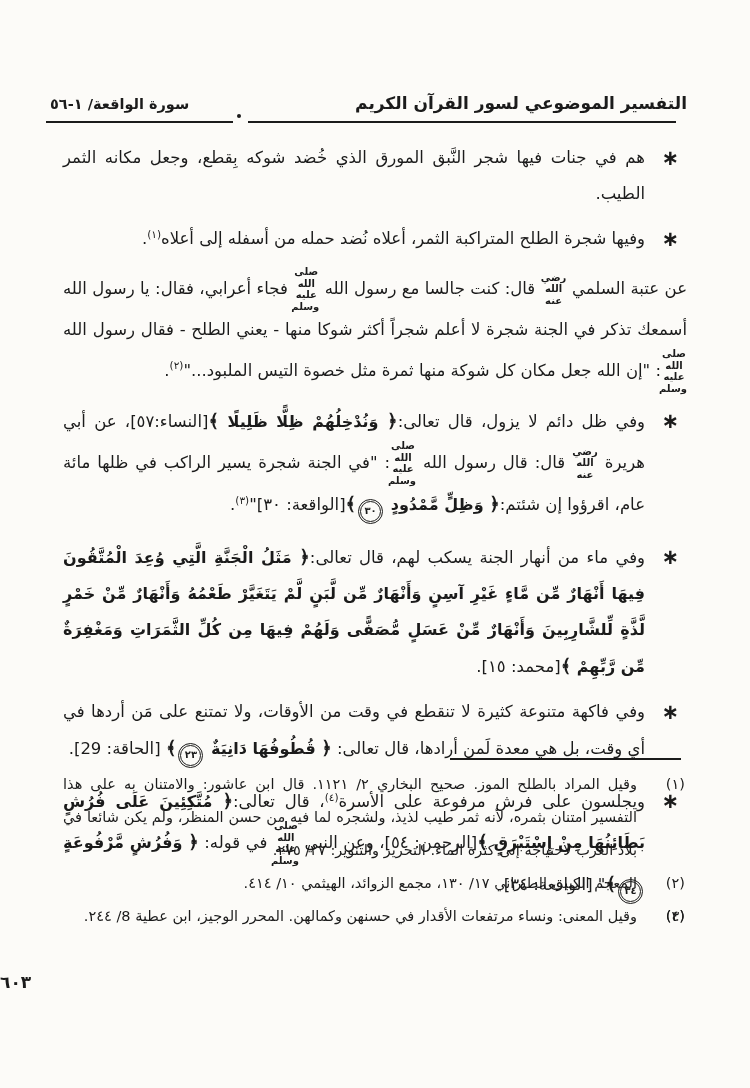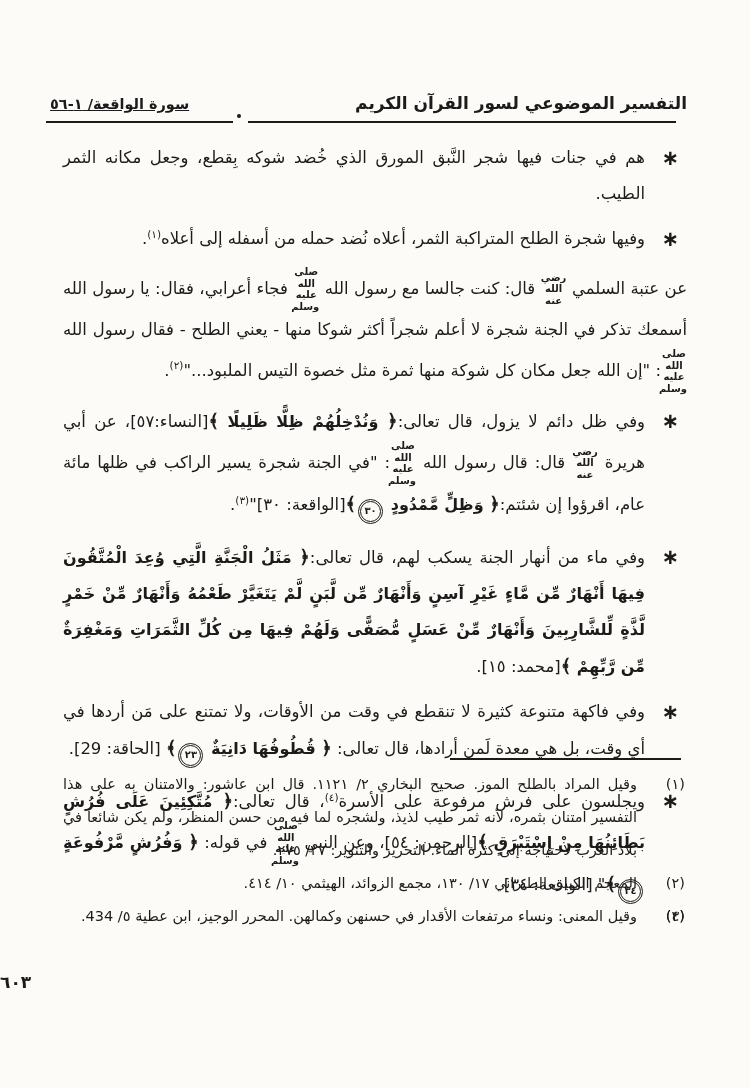--- a/index.html
+++ b/index.html
@@ -15,21 +15,21 @@
     color:#1b1b1b;
     overflow:hidden;
   }
   
   .header-right-title{
     position:absolute;top:93px;right:63px;
     font-size:17px;font-weight:bold;direction:rtl;margin-left:30px;
   }
   .header-left-title{
     position:absolute;top:96px;left:50px;
-    font-size:14.5px;font-weight:bold;direction:rtl;text-decoration:underline;
+    font-size:14.5px;font-weight:bold;direction:rtl;
   }
   .rule-right{position:absolute;top:121px;left:248px;width:428px;height:0;border-top:2.5px solid #1b1b1b;}
   .rule-left{position:absolute;top:121px;left:46px;width:187px;height:0;border-top:2.5px solid #1b1b1b;}
   .rule-dot{position:absolute;top:114px;left:237px;width:4px;height:4px;background:#1b1b1b;border-radius:50%;}
   
   .body-area{
     position:absolute;top:140px;right:63px;width:624px;
     direction:rtl;text-align:justify;
     font-size:16.5px;line-height:36px;
   }
@@ -95,19 +95,19 @@
       <div class="para bullet"><span class="bullet-marker">∗</span><span class="run-n">وفي فاكهة متنوعة كثيرة لا تنقطع في وقت من الأوقات، ولا تمتنع على مَن أردها في أي وقت، بل هي معدة لَمن أرادها، قال تعالى: </span><span class="run-qb">﴿</span><span class="run-q"> قُطُوفُهَا دَانِيَةٌ </span><span class="run-m">٢٣</span><span class="run-qb">﴾</span><span class="run-n"> [الحاقة: 29].</span></div>
       <div class="para bullet"><span class="bullet-marker">∗</span><span class="run-n">ويجلسون على فرش مرفوعة على الأسرة</span><span class="run-f">(٤)</span><span class="run-n">، قال تعالى:</span><span class="run-qb">﴿</span><span class="run-q"> مُتَّكِئِينَ عَلَى فُرُشٍ بَطَائِنُهَا مِنْ إِسْتَبْرَقٍ </span><span class="run-qb">﴾</span><span class="run-n">[الرحمن: ٥٤]، وعن النبي </span><span class="run-h">صلى الله عليه وسلم</span><span class="run-n"> في قوله: </span><span class="run-qb">﴿</span><span class="run-q"> وَفُرُشٍ مَّرْفُوعَةٍ </span><span class="run-m">٣٤</span><span class="run-qb">﴾</span><span class="run-n">" [الواقعة: ٣٤]</span></div>
     </div>
 
   <div class="footnotes">
     <div class="fn-separator"></div>
     <div>
         <div class="footnote"><span class="fn-marker">(١)</span><span>وقيل المراد بالطلح الموز. صحيح البخاري ٢/ ١١٢١. قال ابن عاشور: والامتنان به على هذا التفسير امتنان بثمره، لأنه ثمر طيب لذيذ، ولشجره لما فيه من حسن المنظر، ولم يكن شائعا في بلاد العرب لاحتياجه إلى كثرة الماء. التحرير والتنوير: ٢٧/ ٢٧٥.</span></div>
         <div class="footnote"><span class="fn-marker">(٢)</span><span>المعجم الكبير، الطبراني ١٧/ ١٣٠، مجمع الزوائد، الهيثمي ١٠/ ٤١٤.</span></div>
         <div class="footnote"><span class="fn-marker">(٣)</span></div>
-        <div class="footnote"><span class="fn-marker">(٤)</span><span>وقيل المعنى: ونساء مرتفعات الأقدار في حسنهن وكمالهن. المحرر الوجيز، ابن عطية ٥/ 434.</span></div>
+        <div class="footnote"><span class="fn-marker">(٤)</span><span>وقيل المعنى: ونساء مرتفعات الأقدار في حسنهن وكمالهن. المحرر الوجيز، ابن عطية 8/ ٢٤٤.</span></div>
       </div>
   </div>
 
   <div class="page-number">٦٠٣</div>
 
 </div>
 
 </body></html>

